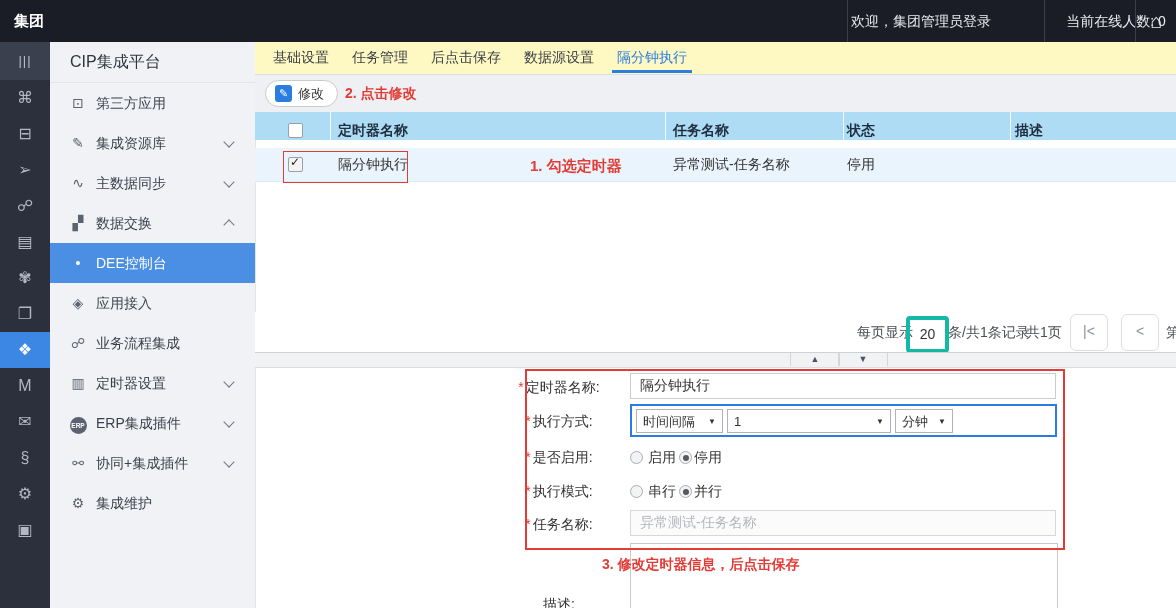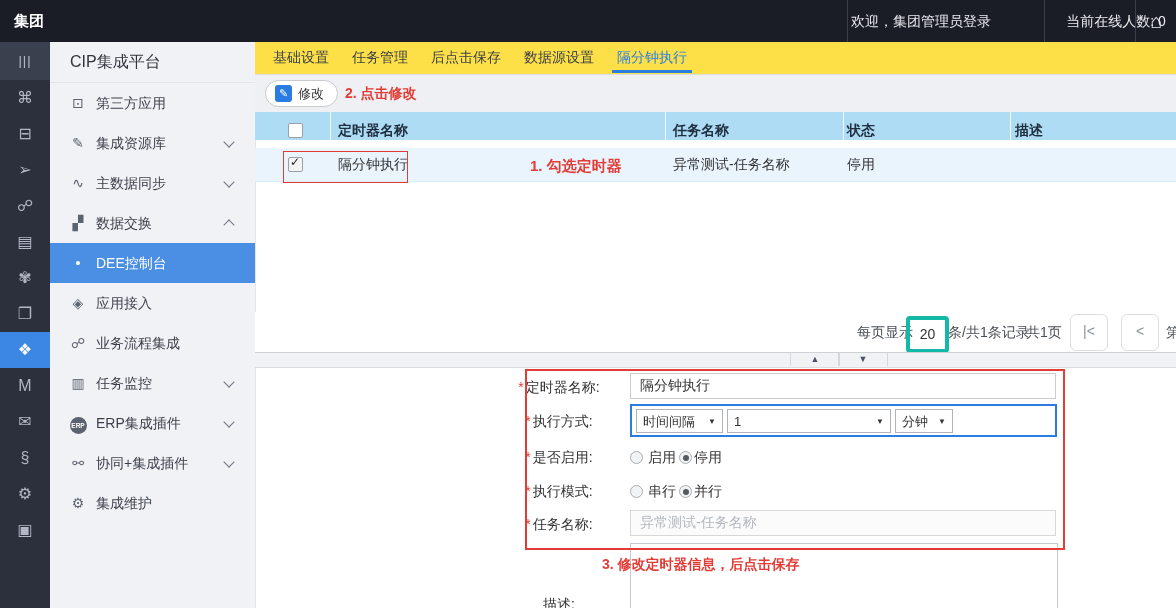--- a/index.html
+++ b/index.html
@@ -26,21 +26,21 @@
   .side-item{position:relative;height:40px;line-height:40px;cursor:pointer;color:#3a3f4a;font-size:14px;}
   .side-icon{position:absolute;left:17px;top:0;width:22px;text-align:center;font-size:14px;color:#5c6370;}
   .side-label{position:absolute;left:46px;top:0;}
   .side-item.active{background:#4a8fe3;color:#fff;}
   .side-item.active .side-icon{color:#fff;}
   .chev{position:absolute;right:22px;top:15px;width:7px;height:7px;border-right:1.6px solid #6f7582;border-bottom:1.6px solid #6f7582;transform:rotate(45deg);}
   .chev.up{transform:rotate(-135deg);top:18px;}
   .erp-badge{display:inline-block;width:17px;height:17px;line-height:17px;margin-top:11px;border-radius:50%;background:#5b6270;color:#fff;font-size:6.5px;font-weight:bold;text-align:center;}
 
   
-  .tabbar{position:absolute;left:255px;top:42px;width:921px;height:32px;background:#fde047;border-bottom:1px solid #dcdee1;}
+  .tabbar{position:absolute;left:255px;top:42px;width:921px;height:32px;background:#fef9c3;border-bottom:1px solid #dcdee1;}
   .tab{position:relative;float:left;margin-left:13px;padding:0 5px;line-height:30px;font-size:14px;color:#3a3f45;cursor:pointer;}
   .tab.active{color:#2a7de1;}
   .tab.active::after{content:"";position:absolute;left:0;right:0;bottom:-1px;height:3px;background:#2a7de1;}
 
   
   .toolbar{position:absolute;left:255px;top:75px;width:921px;height:37px;background:#eef0f3;}
   .edit-btn{position:absolute;left:10px;top:5px;height:27px;padding:0 13px 0 9px;background:#fff;border:1px solid #c8cacd;border-radius:14px;font-size:13px;color:#333;display:flex;align-items:center;gap:6px;cursor:pointer;font-family:inherit;}
   .edit-ic{display:inline-block;width:17px;height:17px;line-height:17px;background:#2a7ce0;color:#fff;border-radius:3px;font-size:11px;text-align:center;}
   .red-note{color:#e23c36;font-size:14px;font-weight:bold;}
   .note2{position:absolute;left:90px;top:0;line-height:37px;}
@@ -142,21 +142,21 @@
     <div class="side-item">
       <span class="side-icon">◈</span>
       <span class="side-label">应用接入</span>
     </div>
     <div class="side-item">
       <span class="side-icon">☍</span>
       <span class="side-label">业务流程集成</span>
     </div>
     <div class="side-item">
       <span class="side-icon">▥</span>
-      <span class="side-label">任务监控</span>
+      <span class="side-label">定时器设置</span>
       <span class="chev"></span>
     </div>
     <div class="side-item">
       <span class="side-icon"><span class="erp-badge">ERP</span></span>
       <span class="side-label">ERP集成插件</span>
       <span class="chev"></span>
     </div>
     <div class="side-item">
       <span class="side-icon">⚯</span>
       <span class="side-label">协同+集成插件</span>

